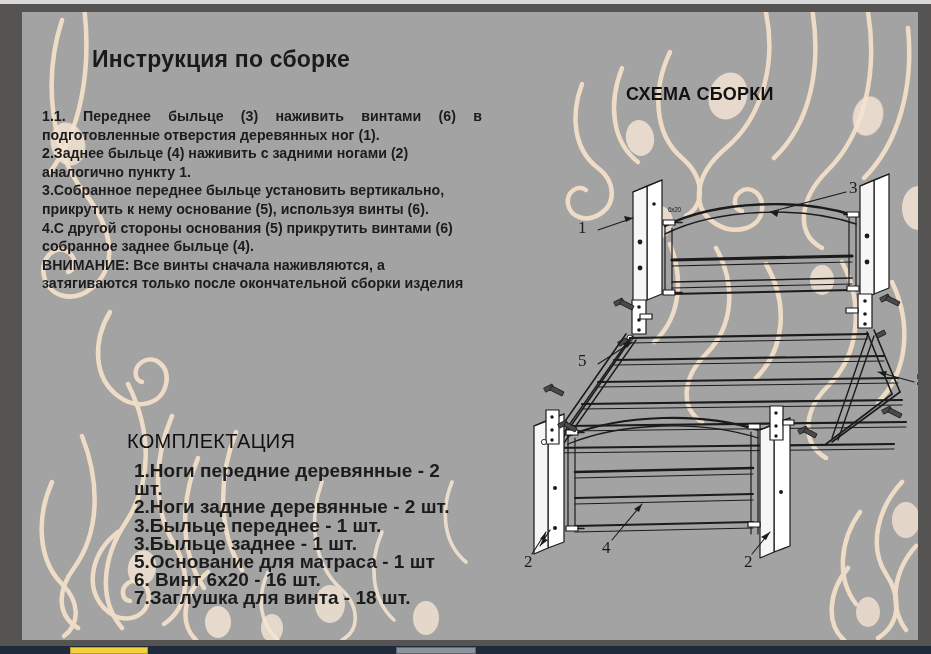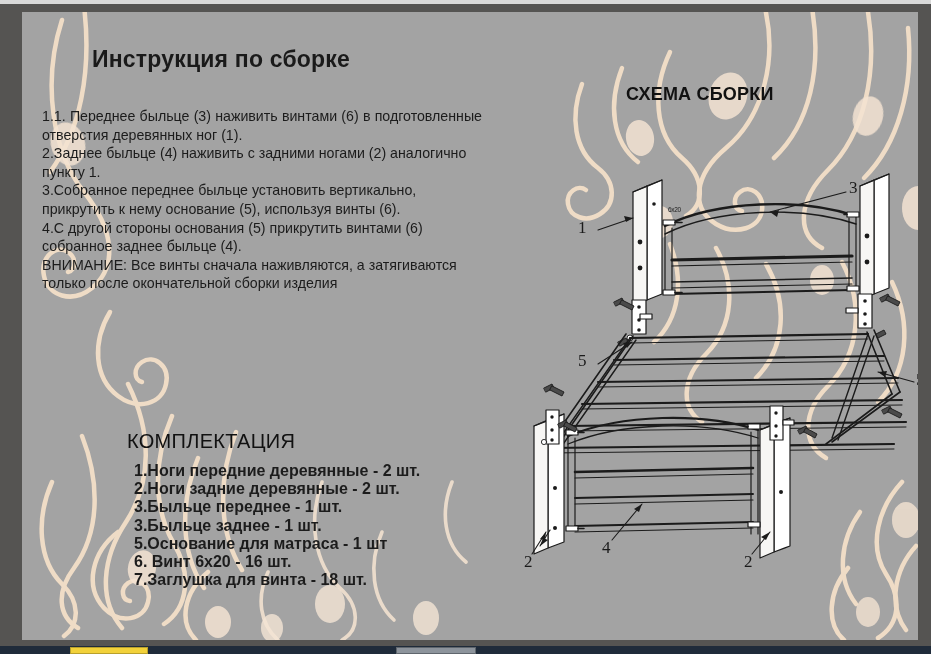--- a/index.html
+++ b/index.html
@@ -29,32 +29,32 @@
   .content{position:absolute;left:0;top:0;width:896px;height:628px;}
 
   
   .doc-title{
     position:absolute;left:70px;top:34px;width:340px;
     font-size:23px;font-weight:bold;color:#1a1a1a;letter-spacing:.2px;
   }
 
   .instructions{
     position:absolute;left:20px;top:95px;width:440px;
-    font-size:14.2px;font-weight:normal;color:#1c1c1c;line-height:18.6px;
+    font-size:14.2px;font-weight:bold;color:#1c1c1c;line-height:18.6px;
   }
   .instructions p{margin:0;}
   .ins-just{text-align:justify;}
 
   .kit-title{
     position:absolute;left:105px;top:418px;
     font-size:20px;font-weight:normal;color:#111;letter-spacing:.3px;
   }
   .kit-list{
     position:absolute;left:112px;top:450px;width:330px;
-    font-size:16px;font-weight:bold;color:#1c1c1c;line-height:18.2px;
+    font-size:19px;font-weight:bold;color:#1c1c1c;line-height:18.2px;
   }
   .kit-list p{margin:0;}
 
   
   .scheme-title{
     position:absolute;left:586px;top:72px;
     font-size:18px;font-weight:bold;color:#111;letter-spacing:.2px;margin-left:18px;
   }
 
   .diagram{position:absolute;left:480px;top:130px;width:416px;height:420px;}

